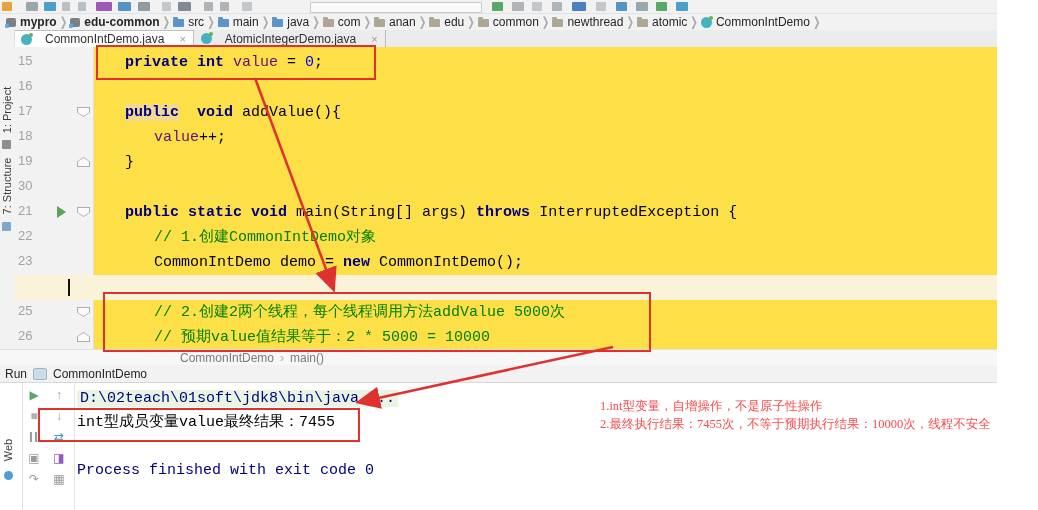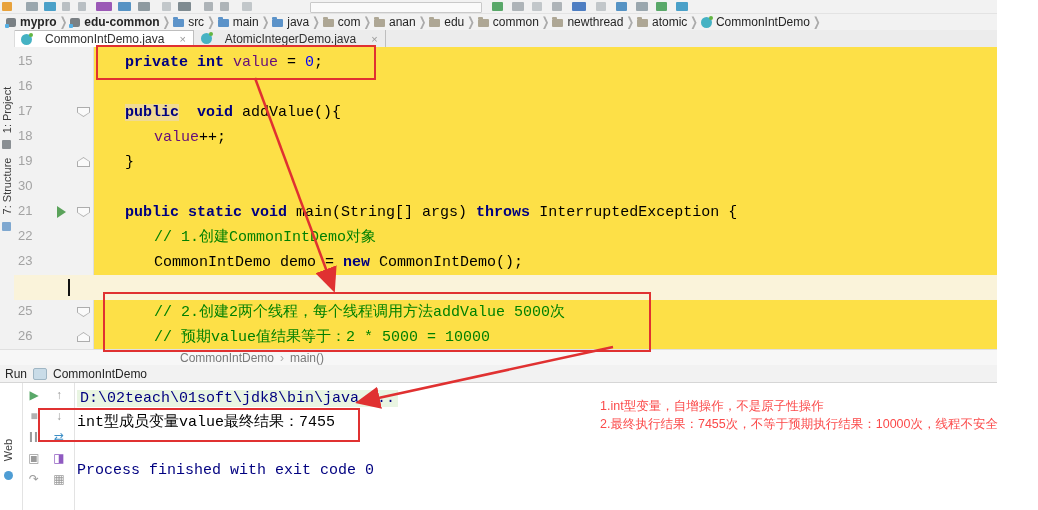--- a/index.html
+++ b/index.html
@@ -66,21 +66,21 @@
   #console{position:absolute;left:77px;top:0;right:0;height:100%;
            font-family:"Liberation Mono","DejaVu Sans Mono",monospace;font-size:15px;white-space:pre;}
   .con-line{position:absolute;left:0;line-height:20px;}
   .con-path{color:#000080;}
   .con-path .hlgreen{background:#E9F5E2;padding:0 3px;}
   .con-result{color:#000;}
   .con-system{color:#000080;}
   
   .redbox{position:absolute;border:2px solid #E03131;z-index:40;pointer-events:none;}
   #arrows{position:absolute;left:0;top:0;width:1038px;height:510px;z-index:41;pointer-events:none;}
-  .rednote{position:absolute;color:#FB4A4A;font-size:12.5px;z-index:42;white-space:nowrap;font-family:Liberation Sans, sans-serif;}
+  .rednote{position:absolute;color:#FB4A4A;font-size:12.5px;z-index:42;white-space:nowrap;font-family:Liberation Serif, serif;}
 </style>
 </head>
 <body>
 
 <div id="app">
 
   <div id="toolbar">
       <span class="sliver" style="left: 2px; width: 10px; background: rgb(232, 162, 60);"></span>
       <span class="sliver" style="left: 26px; width: 12px; background: rgb(154, 167, 174);"></span>
       <span class="sliver" style="left: 44px; width: 12px; background: rgb(74, 160, 200);"></span>

